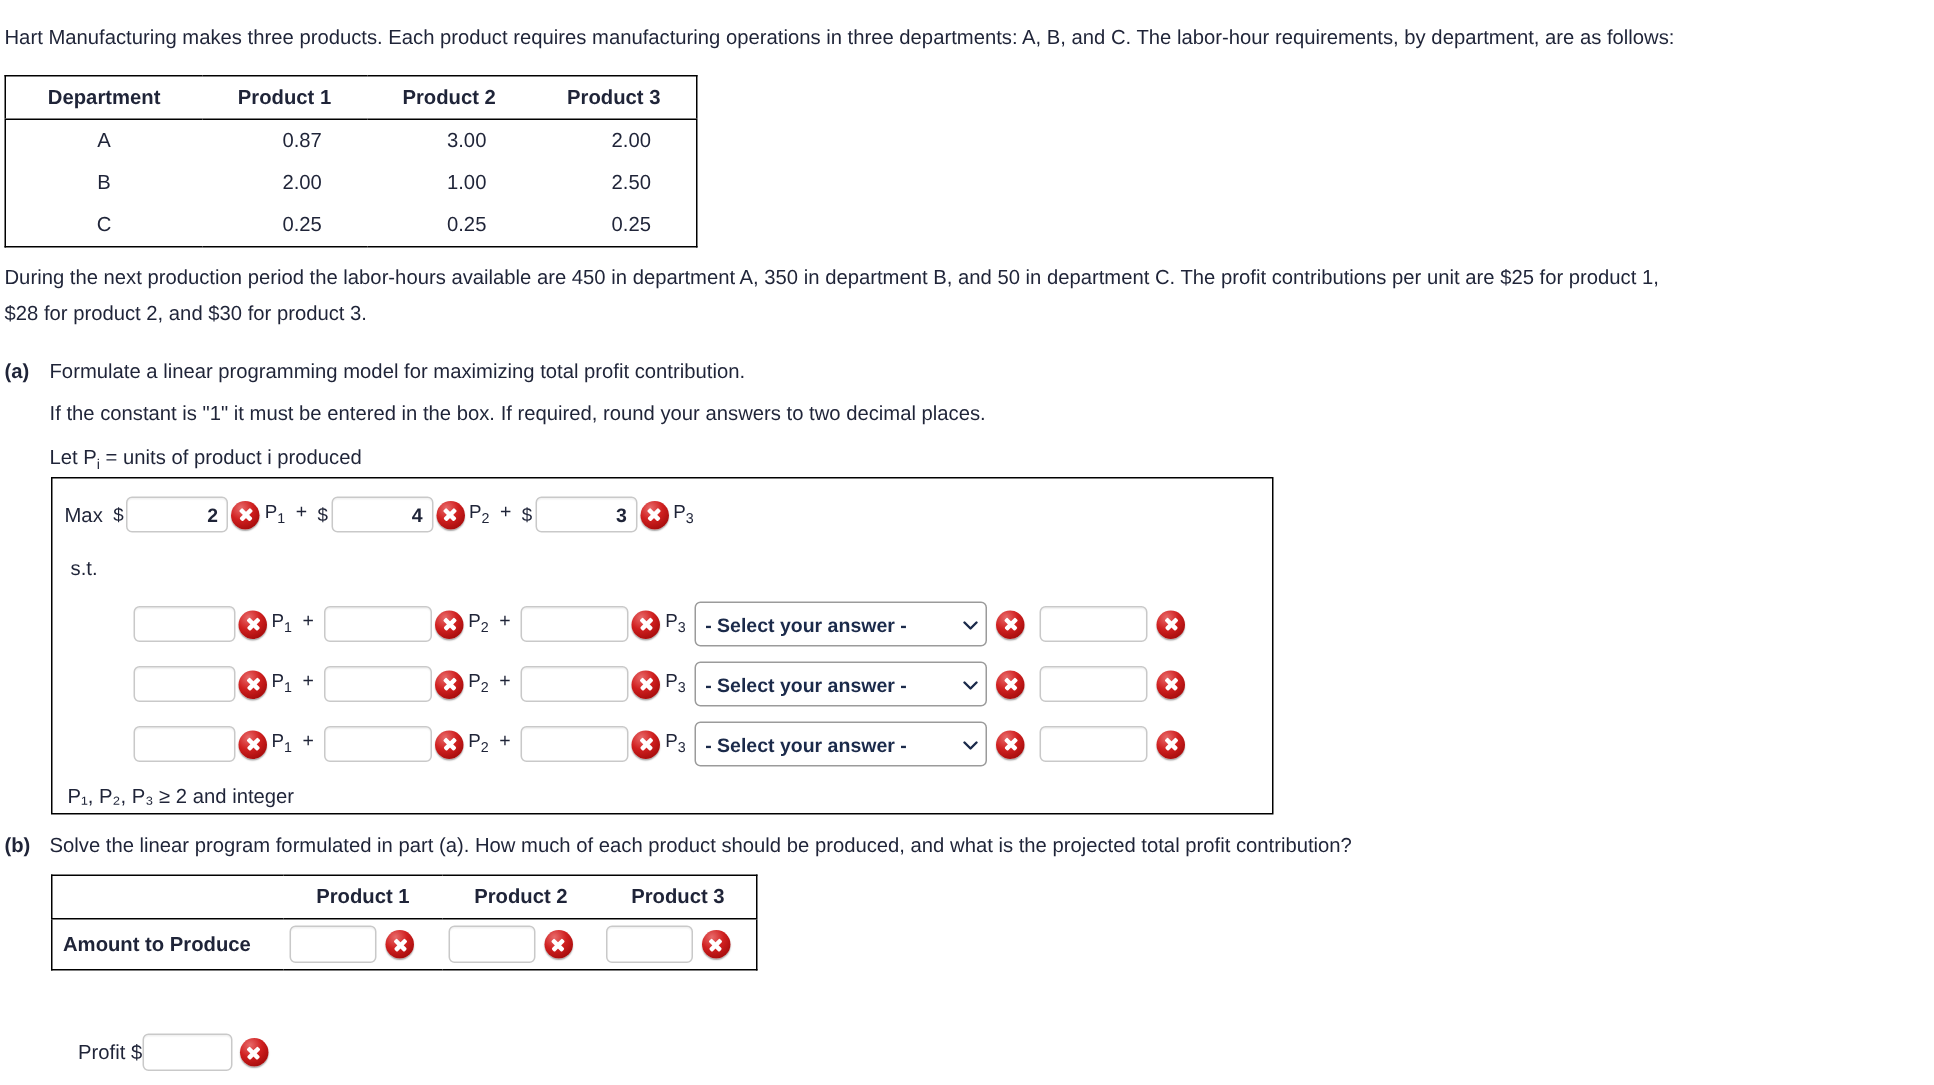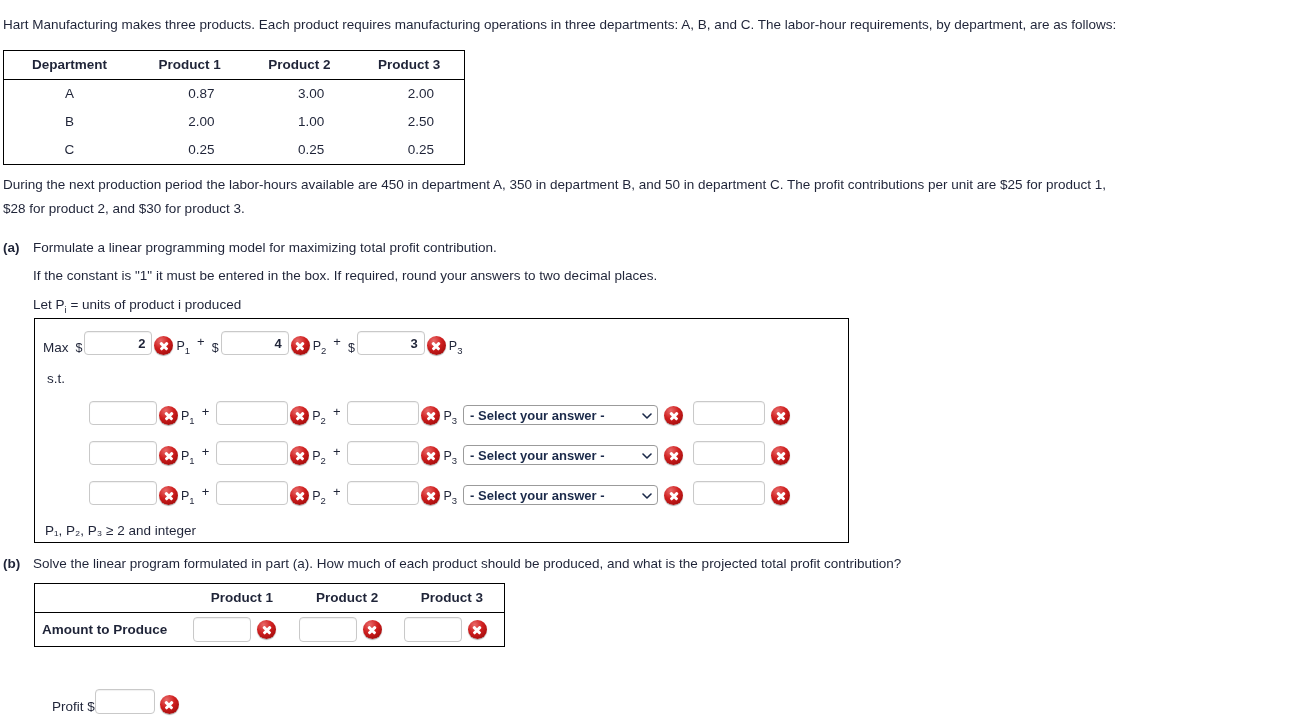--- a/index.html
+++ b/index.html
@@ -51,21 +51,21 @@
   .dtable td.num  { text-align: right; padding-right: 30px; }
 
   
   .formbox {
     position: absolute;
     border: 1px solid #000;
     background: #fff;
     box-sizing: border-box;
   }
 
-  .row { position: absolute; display: flex; align-items: flex-end; }
+  .row { position: absolute; display: flex; align-items: center; }
 
   .lbl {
     font-size: 13.5px;
     color: #1f2438;
     white-space: nowrap;
   }
 
   .dollar {
     font-size: 12.5px;
     color: #1f2438;
@@ -126,21 +126,21 @@
     font-size: 12.5px;
     color: #1f2438;
     white-space: nowrap;
     margin-left: 1px;
   }
   .pvar sub { font-size: 9.5px; }
 
   
   .sel {
     width: 195px;
-    height: 20px;
+    height: 30px;
     box-sizing: border-box;
     border: 1px solid #9b9b9b;
     border-radius: 4px;
     background: #fff;
     color: #1b2a4a;
     font-family: "Liberation Sans", sans-serif;
     font-size: 13px;
     font-weight: bold;
     padding: 0 6px;
     display: flex;

